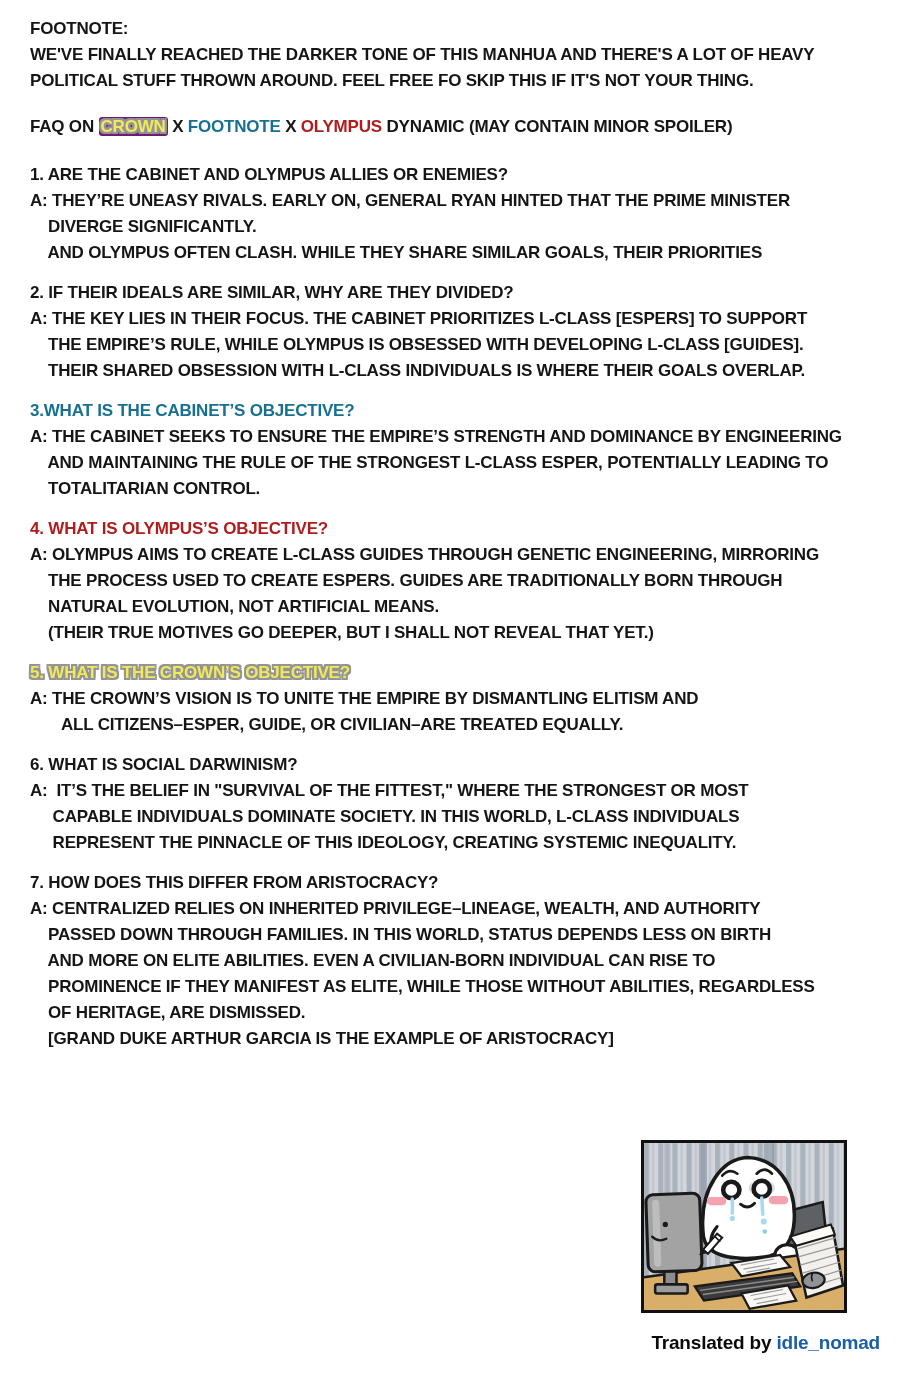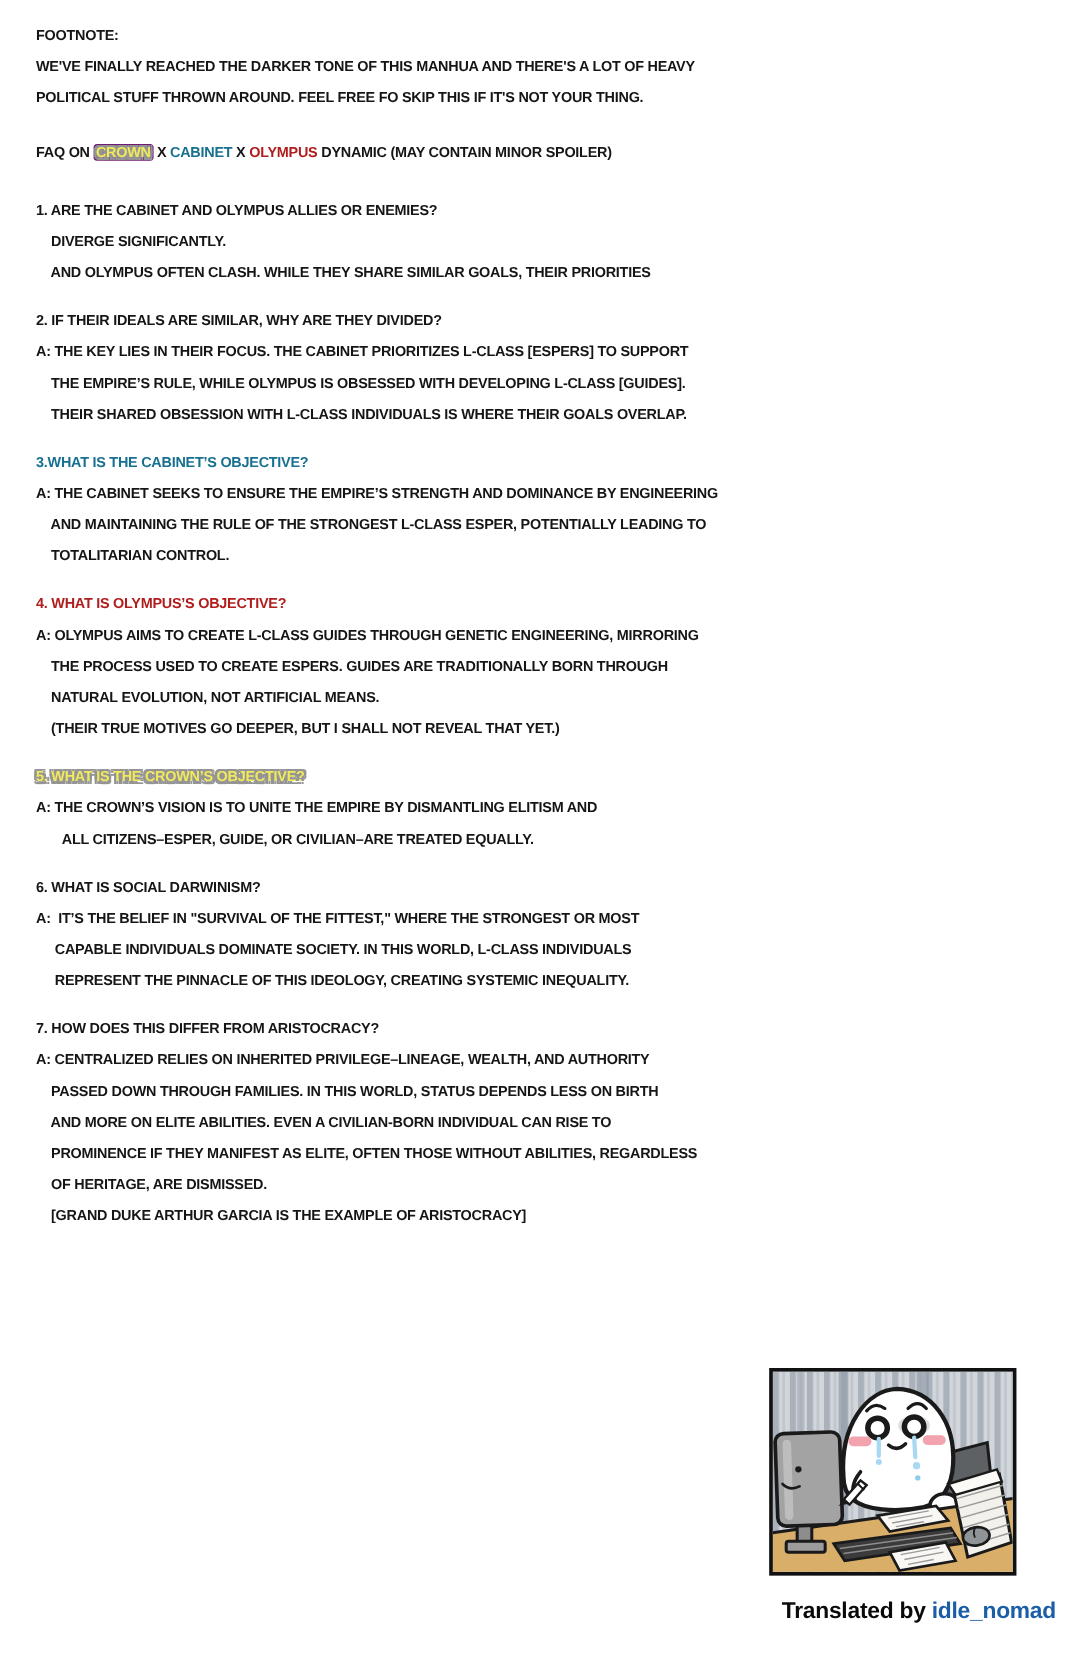--- a/index.html
+++ b/index.html
@@ -17,21 +17,21 @@
     font-weight:700;
     color:var(--ink);
     position:relative;
   }
   .text-col{
     position:absolute;
     left:30px; top:16px;
     width:860px;
   }
   .line{
-    font-size:12px;
+    font-size:17px;
     line-height:26px;
     letter-spacing:-0.2px;
     white-space:pre;
   }
   .intro-block{margin-bottom:20px;}
   .faq-title{margin-bottom:22px;}
   .faq-item{margin-bottom:14px;}
   .q-cabinet{color:var(--cabinet-teal);}
   .q-olympus{color:var(--olympus-red);}
   .yellow-outline{
@@ -69,24 +69,25 @@
 <body>
 
 <div class="text-col">
 
   <div class="intro-block">
     <div class="line">FOOTNOTE:</div>
     <div class="line">WE'VE FINALLY REACHED THE DARKER TONE OF THIS MANHUA AND THERE'S A LOT OF HEAVY</div>
     <div class="line">POLITICAL STUFF THROWN AROUND. FEEL FREE FO SKIP THIS IF IT'S NOT YOUR THING.</div>
   </div>
 
-  <div class="line faq-title"><span>FAQ ON </span><span class="yellow-outline crown-word">CROWN</span><span> X </span><span class="q-cabinet">CABINET</span><span> X </span><span class="q-olympus">OLYMPUS</span><span> DYNAMIC (MAY CONTAIN MINOR SPOILER)</span></div>
+  <div class="line faq-title"><span>FAQ ON </span><span class="yellow-outline crown-word">CROWN</span><span> X </span><span class="q-cabinet">FOOTNOTE</span><span> X </span><span class="q-olympus">OLYMPUS</span><span> DYNAMIC (MAY CONTAIN MINOR SPOILER)</span></div>
 
   <section class="faq-item">
     <div class="line">1. ARE THE CABINET AND OLYMPUS ALLIES OR ENEMIES?</div>
+    <div class="line">A: THEY’RE UNEASY RIVALS. EARLY ON, GENERAL RYAN HINTED THAT THE PRIME MINISTER</div>
     <div class="line">    DIVERGE SIGNIFICANTLY.</div>
     <div class="line">    AND OLYMPUS OFTEN CLASH. WHILE THEY SHARE SIMILAR GOALS, THEIR PRIORITIES</div>
   </section>
 
   <section class="faq-item">
     <div class="line">2. IF THEIR IDEALS ARE SIMILAR, WHY ARE THEY DIVIDED?</div>
     <div class="line">A: THE KEY LIES IN THEIR FOCUS. THE CABINET PRIORITIZES L-CLASS [ESPERS] TO SUPPORT</div>
     <div class="line">    THE EMPIRE’S RULE, WHILE OLYMPUS IS OBSESSED WITH DEVELOPING L-CLASS [GUIDES].</div>
     <div class="line">    THEIR SHARED OBSESSION WITH L-CLASS INDIVIDUALS IS WHERE THEIR GOALS OVERLAP.</div>
   </section>
@@ -117,21 +118,21 @@
     <div class="line">A:  IT’S THE BELIEF IN "SURVIVAL OF THE FITTEST," WHERE THE STRONGEST OR MOST</div>
     <div class="line">     CAPABLE INDIVIDUALS DOMINATE SOCIETY. IN THIS WORLD, L-CLASS INDIVIDUALS</div>
     <div class="line">     REPRESENT THE PINNACLE OF THIS IDEOLOGY, CREATING SYSTEMIC INEQUALITY.</div>
   </section>
 
   <section class="faq-item">
     <div class="line">7. HOW DOES THIS DIFFER FROM ARISTOCRACY?</div>
     <div class="line">A: CENTRALIZED RELIES ON INHERITED PRIVILEGE–LINEAGE, WEALTH, AND AUTHORITY</div>
     <div class="line">    PASSED DOWN THROUGH FAMILIES. IN THIS WORLD, STATUS DEPENDS LESS ON BIRTH</div>
     <div class="line">    AND MORE ON ELITE ABILITIES. EVEN A CIVILIAN-BORN INDIVIDUAL CAN RISE TO</div>
-    <div class="line">    PROMINENCE IF THEY MANIFEST AS ELITE, OFTEN THOSE WITHOUT ABILITIES, REGARDLESS</div>
+    <div class="line">    PROMINENCE IF THEY MANIFEST AS ELITE, WHILE THOSE WITHOUT ABILITIES, REGARDLESS</div>
     <div class="line">    OF HERITAGE, ARE DISMISSED.</div>
     <div class="line">    [GRAND DUKE ARTHUR GARCIA IS THE EXAMPLE OF ARISTOCRACY]</div>
   </section>
 
 </div>
 
 <div class="illustration">
   <svg width="200" height="167" viewBox="0 0 197 164" xmlns="http://www.w3.org/2000/svg">
     <defs>
       <pattern id="blinds" width="14" height="164" patternUnits="userSpaceOnUse">

